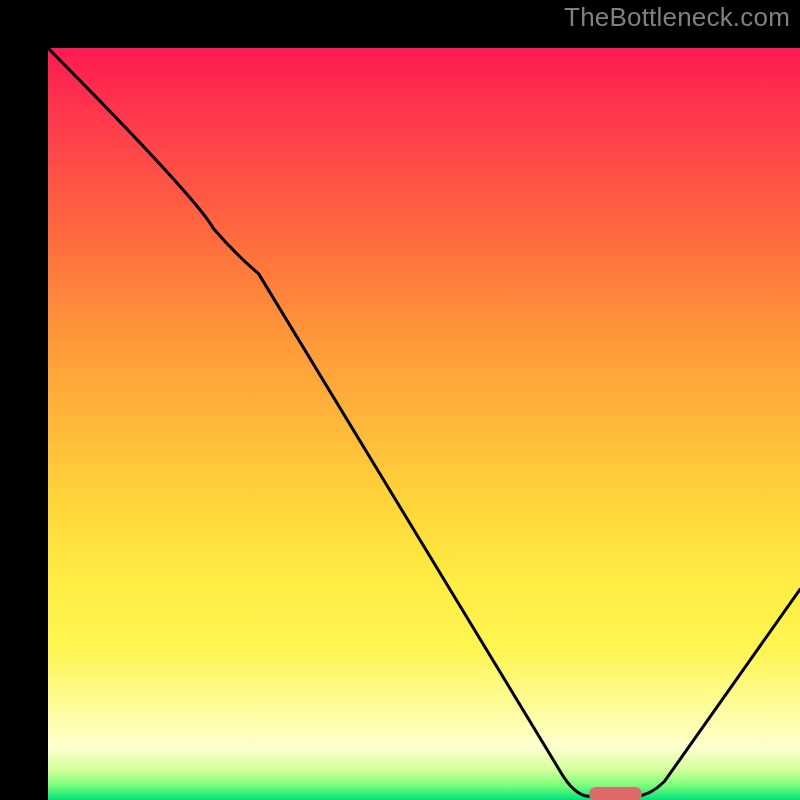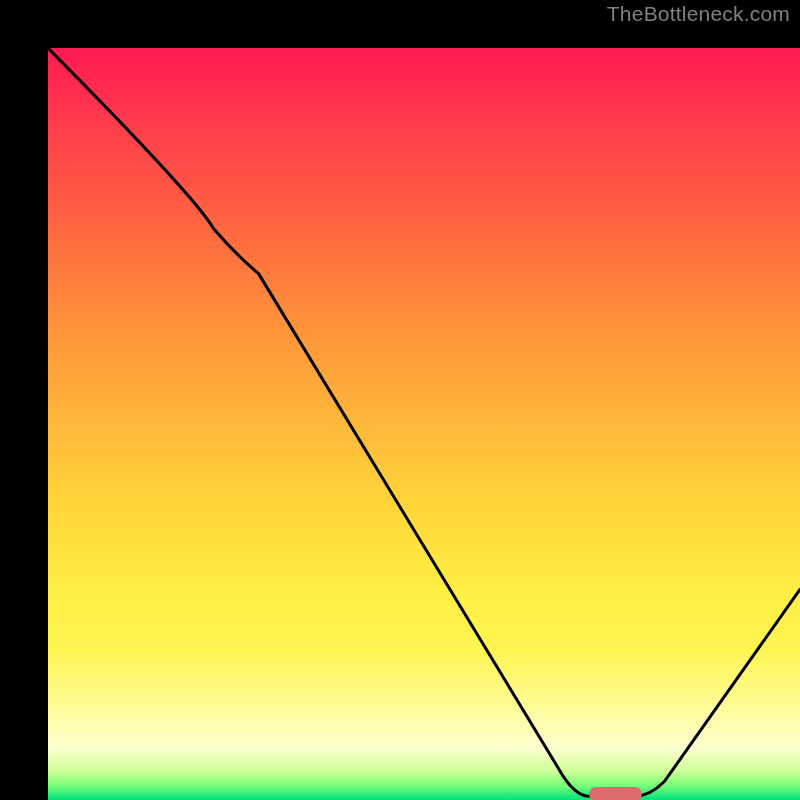--- a/index.html
+++ b/index.html
@@ -41,21 +41,21 @@
       #7dff7a 98%,
       #00e27a 100%
     );
   }
   .watermark {
     position: absolute;
     top: 2px;
     right: 10px;
     color: #808080;
     font-family: Verdana, Geneva, sans-serif;
-    font-size: 21px;
+    font-size: 26px;
     font-weight: 400;
     letter-spacing: 0.2px;
     z-index: 5;
   }
   svg.curve {
     position: absolute;
     top: 0;
     left: 0;
     width: 752px;
     height: 752px;

